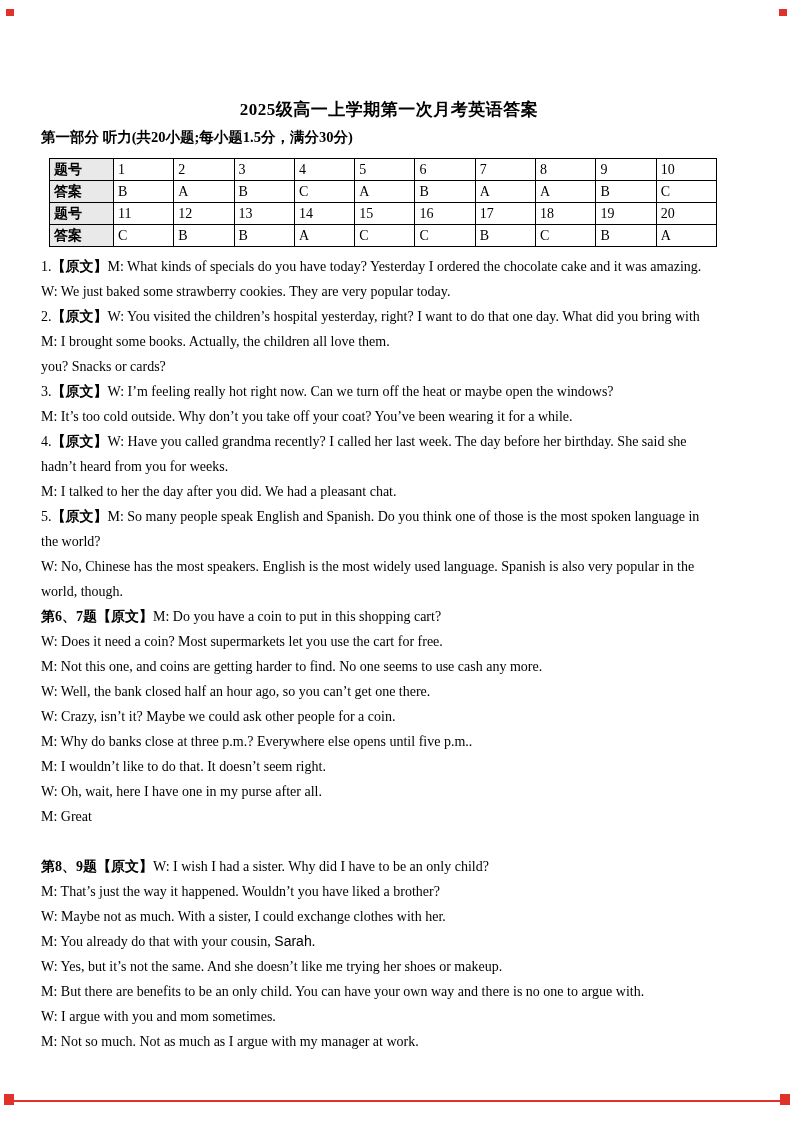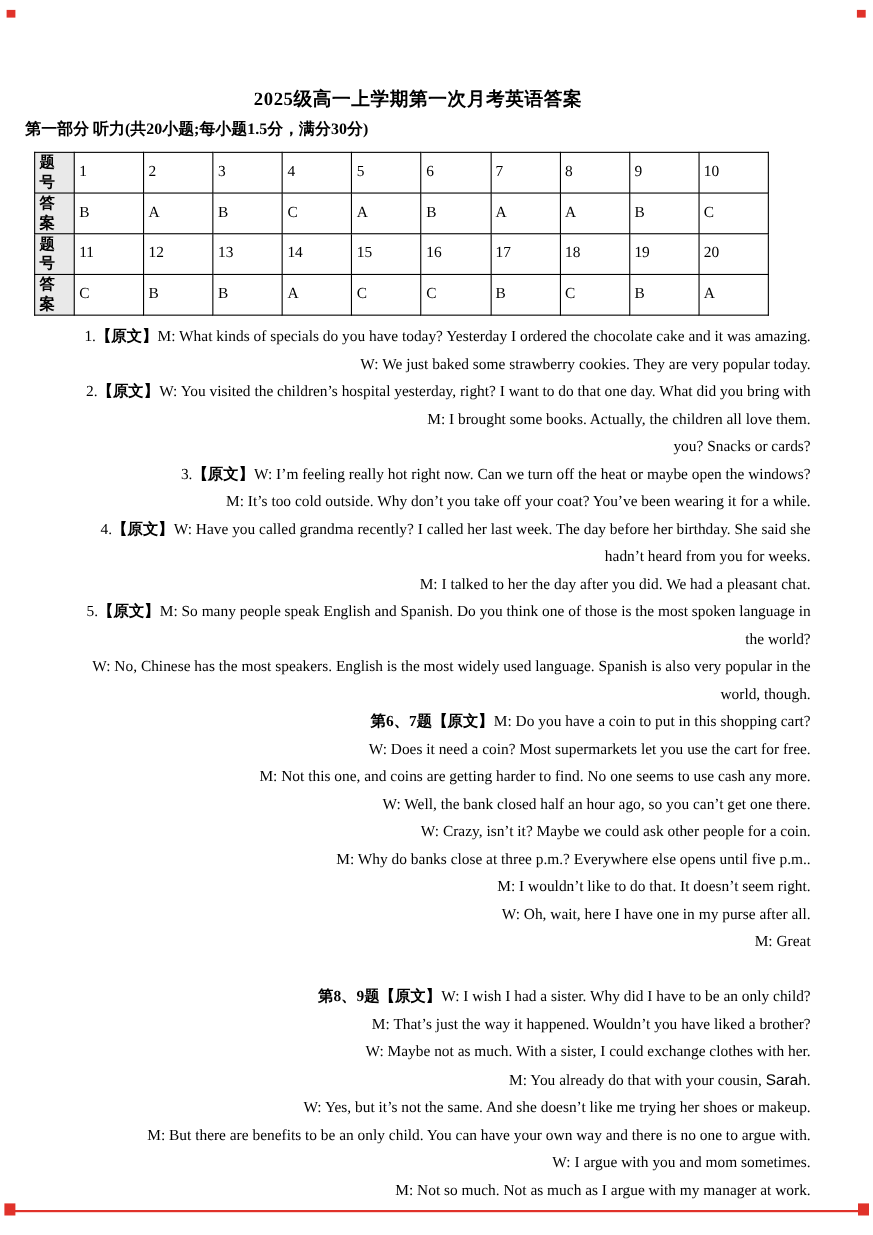--- a/index.html
+++ b/index.html
@@ -4,21 +4,21 @@
 <style>
   * { margin:0; padding:0; box-sizing:border-box; }
   html,body { width:794px; height:1123px; }
   body {
     background:#ffffff;
     color:#000;
     font-family:"Liberation Serif","DejaVu Serif",serif;
     position:relative;
     overflow:hidden;
   }
-  .page { padding:78px 57px 0 23px; }
+  .page { padding:78px 57px 0 41px;margin-top:20px; }
   .title {
     text-align:center;
     font-weight:bold;
     font-size:17px;
     margin-bottom:7px;
     letter-spacing:.5px;
   }
   .section-heading {
     font-weight:bold;
     font-size:14.5px;
@@ -34,25 +34,25 @@
   table.answers td {
     border:1px solid #000;
     font-size:14px;
     height:22px;
     padding:0 4px;
     text-align:left;
     vertical-align:middle;
     overflow:hidden;
   }
   table.answers td.hd {
-    width:36px;
+    width:64px;
     font-weight:bold;
     background:#e9e9e9;
   }
-  .transcript { font-size:14px;text-align:right; }
+  .transcript { font-size:14px; }
   .line {
     line-height:25px;
     min-height:25px;
     white-space:nowrap;
   }
   .b { font-weight:bold; }
   .sans { font-family:Liberation Sans, sans-serif; }
   .redmark { position:absolute; background:#e0322a; }
   .rm-tl { left:6px;  top:9px;     width:8px;  height:7px; }
   .rm-tr { left:779px;top:9px;     width:8px;  height:7px; }

